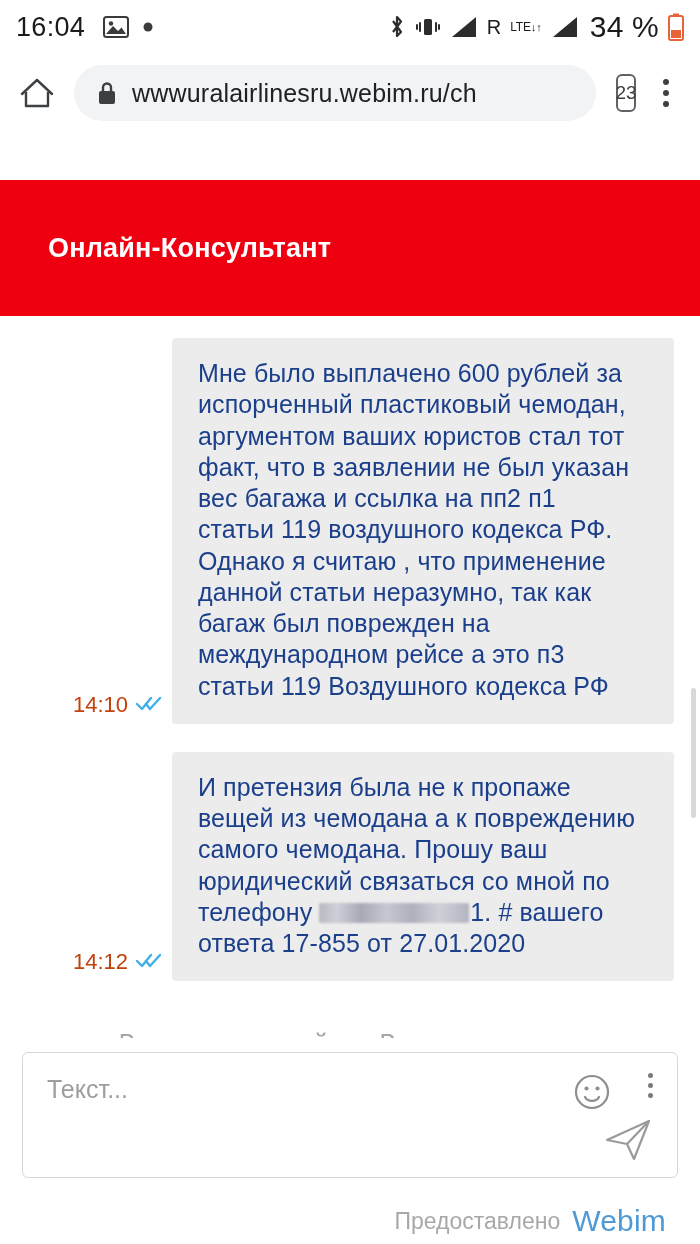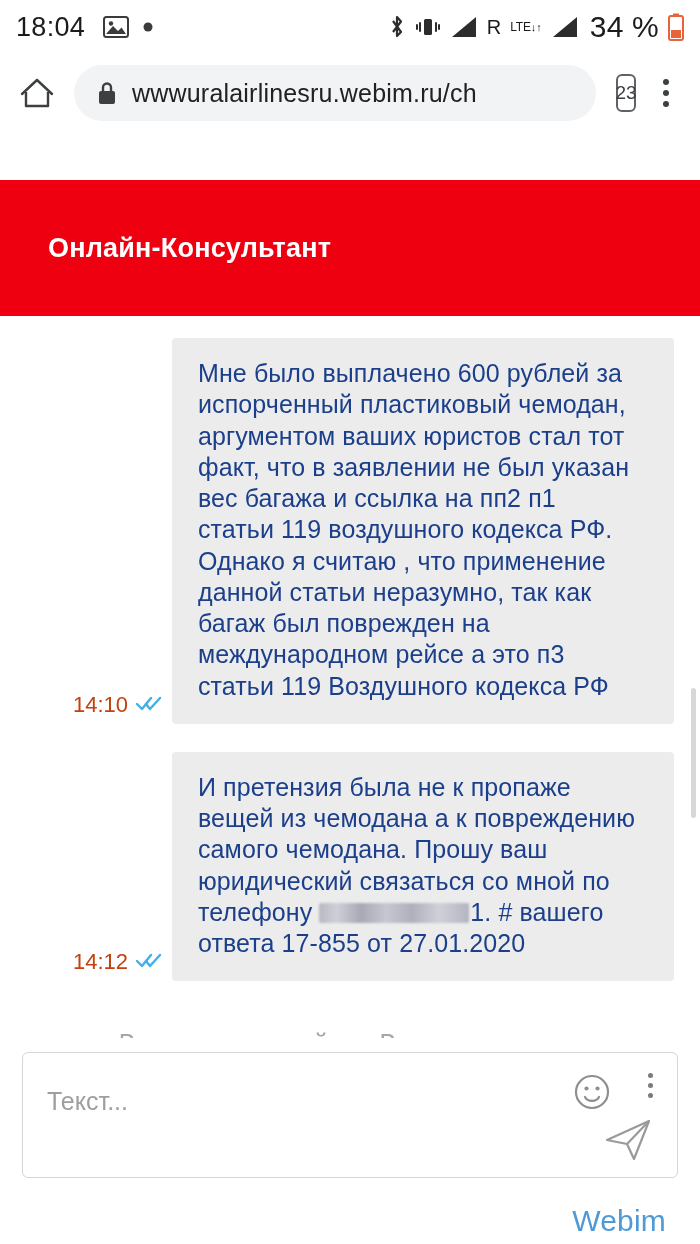--- a/index.html
+++ b/index.html
@@ -174,21 +174,21 @@
   
   .composer-wrap {
     padding: 14px 22px 0 22px;
     background: #ffffff;
   }
   .composer {
     border: 1.6px solid #d6d6d6;
     border-radius: 6px;
     height: 126px;
     position: relative;
-    padding: 34px 24px;
+    padding: 22px 24px;
   }
   .composer .placeholder {
     font-size: 25px;
     color: #9e9e9e;
   }
   .emoji-btn {
     position: absolute;
     right: 66px;
     top: 20px;
     width: 38px; height: 38px;
@@ -223,21 +223,21 @@
     font-size: 30px;
     color: #4f9ad6;
     font-weight: 500;
     letter-spacing: .2px;
   }
 </style>
 </head>
 <body>
 
 <div class="status-bar">
-  <span class="status-time">18:04</span>
+  <span class="status-time">16:04</span>
   <span class="status-left-icons">
     <span class="si">
       <svg width="26" height="22" viewBox="0 0 26 22">
           <rect x="1" y="1" width="24" height="20" rx="2.5" fill="none" stroke="#3b3b3b" stroke-width="2"></rect>
           <circle cx="8" cy="7.5" r="2.2" fill="#3b3b3b"></circle>
           <path d="M3 18 L10 10 L15 15 L18.5 11.5 L23 18 Z" fill="#3b3b3b"></path>
         </svg>
     </span>
     <span class="si">
       <svg width="10" height="10" viewBox="0 0 10 10">
@@ -367,14 +367,15 @@
     <span class="send-btn">
       <svg width="54" height="54" viewBox="0 0 54 54">
           <path d="M6 27 L48 8 L33 46 L26 31 Z" fill="none" stroke="#9a9a9a" stroke-width="2.2" stroke-linejoin="round"></path>
           <path d="M26 31 L48 8" fill="none" stroke="#9a9a9a" stroke-width="2.2"></path>
         </svg>
     </span>
   </div>
 </div>
 
 <div class="footer">
+  <span class="footer-text">Предоставлено</span>
   <span class="webim-logo">Webim</span>
 </div>
 
 </body></html>

